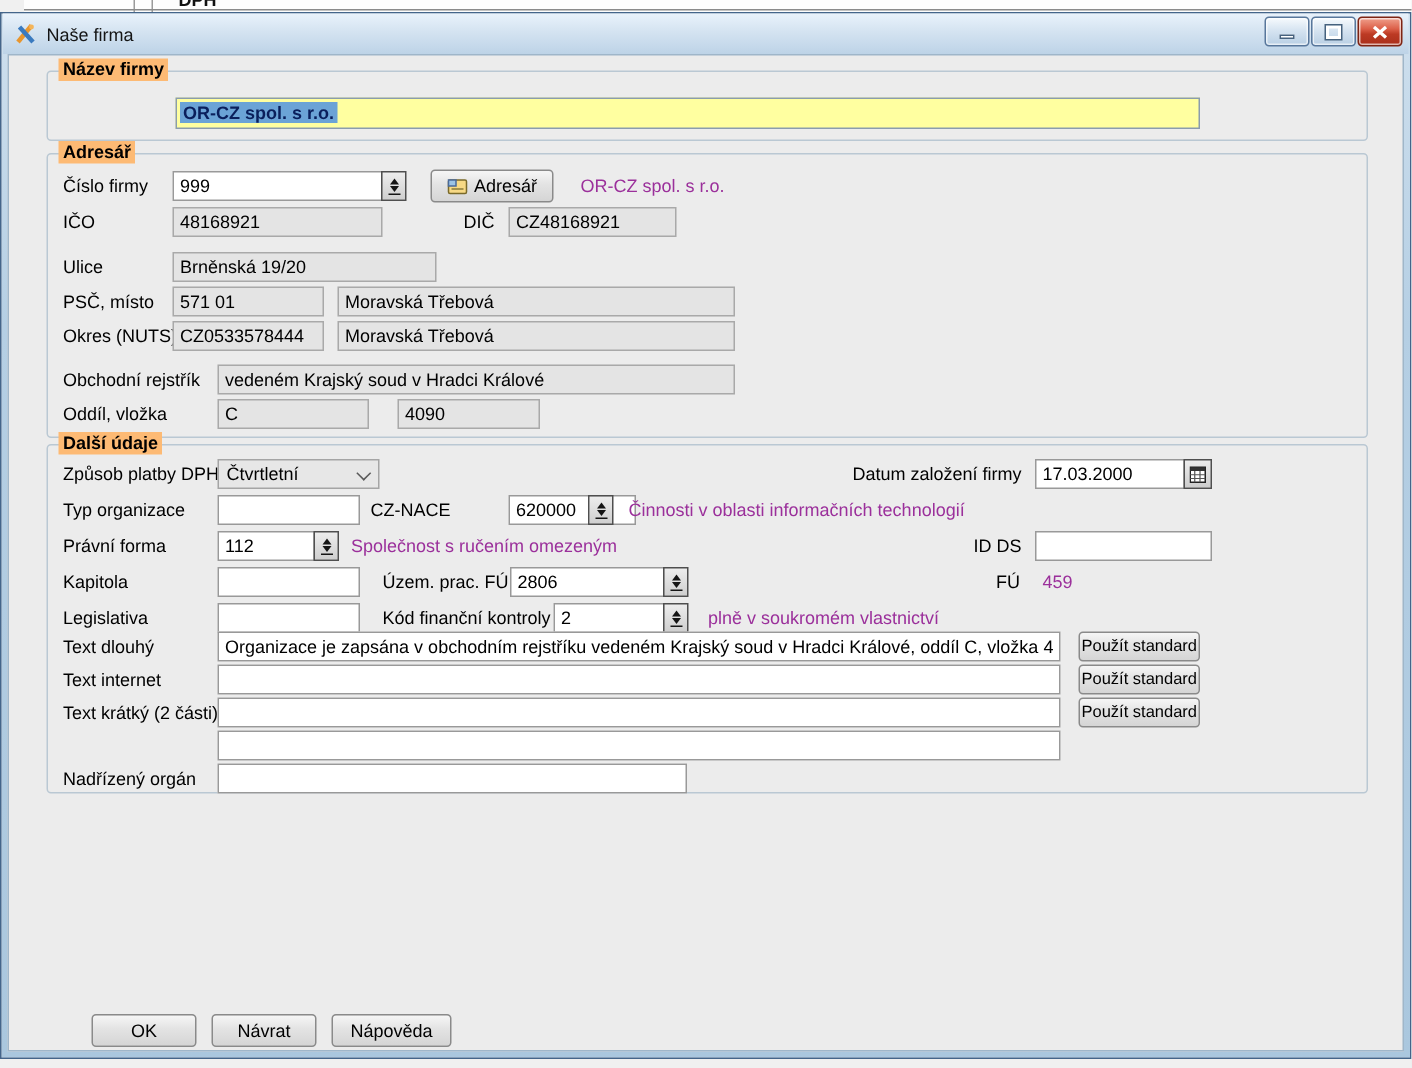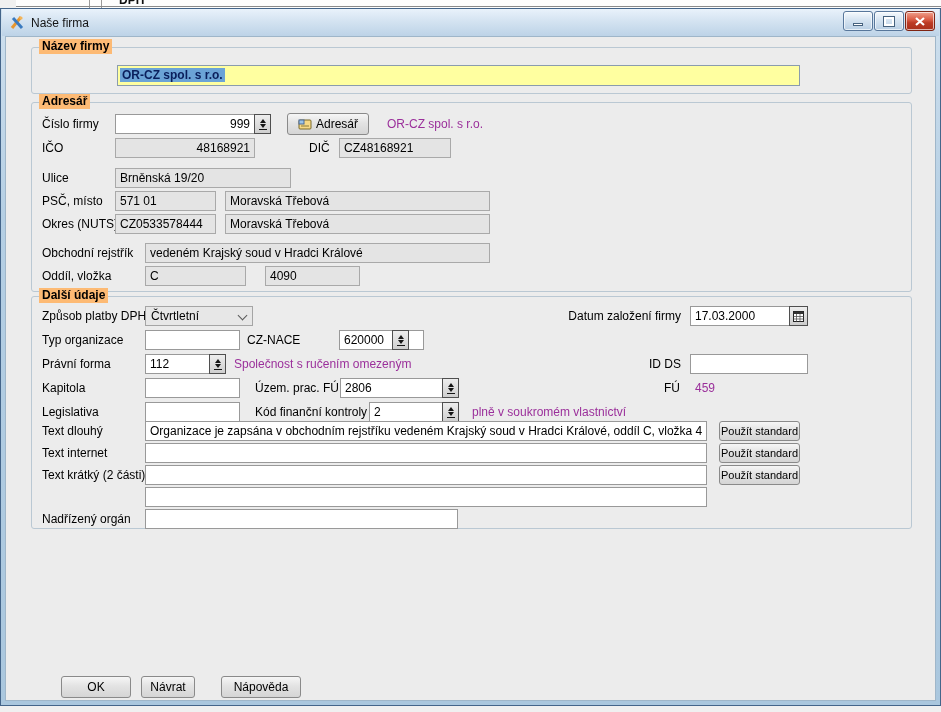--- a/index.html
+++ b/index.html
@@ -59,21 +59,21 @@
   
   .lbl { position:absolute; height:20px; line-height:20px; white-space:nowrap; font-size:12px; }
   .tar { text-align:right; }
   .fld {
     position:absolute; height:20px; border:1px solid #999; background:#fff;
     font-family:"Liberation Sans",sans-serif; font-size:12px; padding:0 4px; color:#000;
     line-height:18px; white-space:nowrap; overflow:hidden;
   }
   input.fld { line-height:normal; }
   .fld.gray { background:#e4e4e4; border-color:#a9a9a9; }
-  .fld.num { text-align:right; }
+  .fld.num { }
   .yellow {
     position:absolute; height:21px; border:1px solid #8a9cae; background:#ffffa0;
     line-height:19px; padding:0 2px; font-weight:bold;
   }
   .yellow .sel { background:#6ba3d6; color:#0a1f5c; padding:0 2px; }
   .purple { color:#9b309b; }
   .spin {
     position:absolute; width:17px; height:20px;
     background:linear-gradient(#ededed,#cfcfcf); border:1px solid #4f4f4f;
     display:flex; flex-direction:column; align-items:center; justify-content:center; cursor:pointer;
@@ -204,20 +204,21 @@
 
       <span class="lbl" style="left:10px; top:33px;">Typ organizace</span>
       <input class="fld" style="left: 113px; top: 33px; width: 95px;" value="">
       <span class="lbl" style="left:215px; top:33px;">CZ-NACE</span>
       <input class="fld" style="left: 275px; top: 33px; width: 85px; margin-left: 32px;" value="620000">
       <span class="spin" style="left:360px; top:33px;">
         <span class="up"></span>
         <span class="dn"></span>
         <span class="base"></span>
       </span>
+      <span class="lbl purple" style="left:387px; top:33px;">Činnosti v oblasti informačních technologií</span>
 
       <span class="lbl" style="left:10px; top:57px;">Právní forma</span>
       <input class="fld" style="left: 113px; top: 57px; width: 65px;" value="112">
       <span class="spin" style="left:177px; top:57px;">
         <span class="up"></span>
         <span class="dn"></span>
         <span class="base"></span>
       </span>
       <span class="lbl purple" style="left:202px; top:57px;">Společnost s ručením omezeným</span>
       <span class="lbl tar" style="left:420px; top:57px; width:229px;">ID DS</span>
@@ -259,16 +260,16 @@
       <button class="pbtn small" style="left:687px; top:168px; width:81px; height:20px;">Použít standard</button>
 
       <input class="fld" style="left: 113px; top: 190px; width: 562px;" value="">
 
       <span class="lbl" style="left:10px; top:212px;">Nadřízený orgán</span>
       <input class="fld" style="left: 113px; top: 212px; width: 313px;" value="">
     </div>
 
 
     <button class="pbtn" style="left:55px; top:639px; width:70px; height:22px;">OK</button>
-    <button class="pbtn" style="left:135px; top:639px; width:54px; height:22px;">Návrat</button>
+    <button class="pbtn" style="left:135px; top:639px; width:70px; height:22px;">Návrat</button>
     <button class="pbtn" style="left:215px; top:639px; width:80px; height:22px;">Nápověda</button>
   </div>
 </div>
 
 </body></html>

